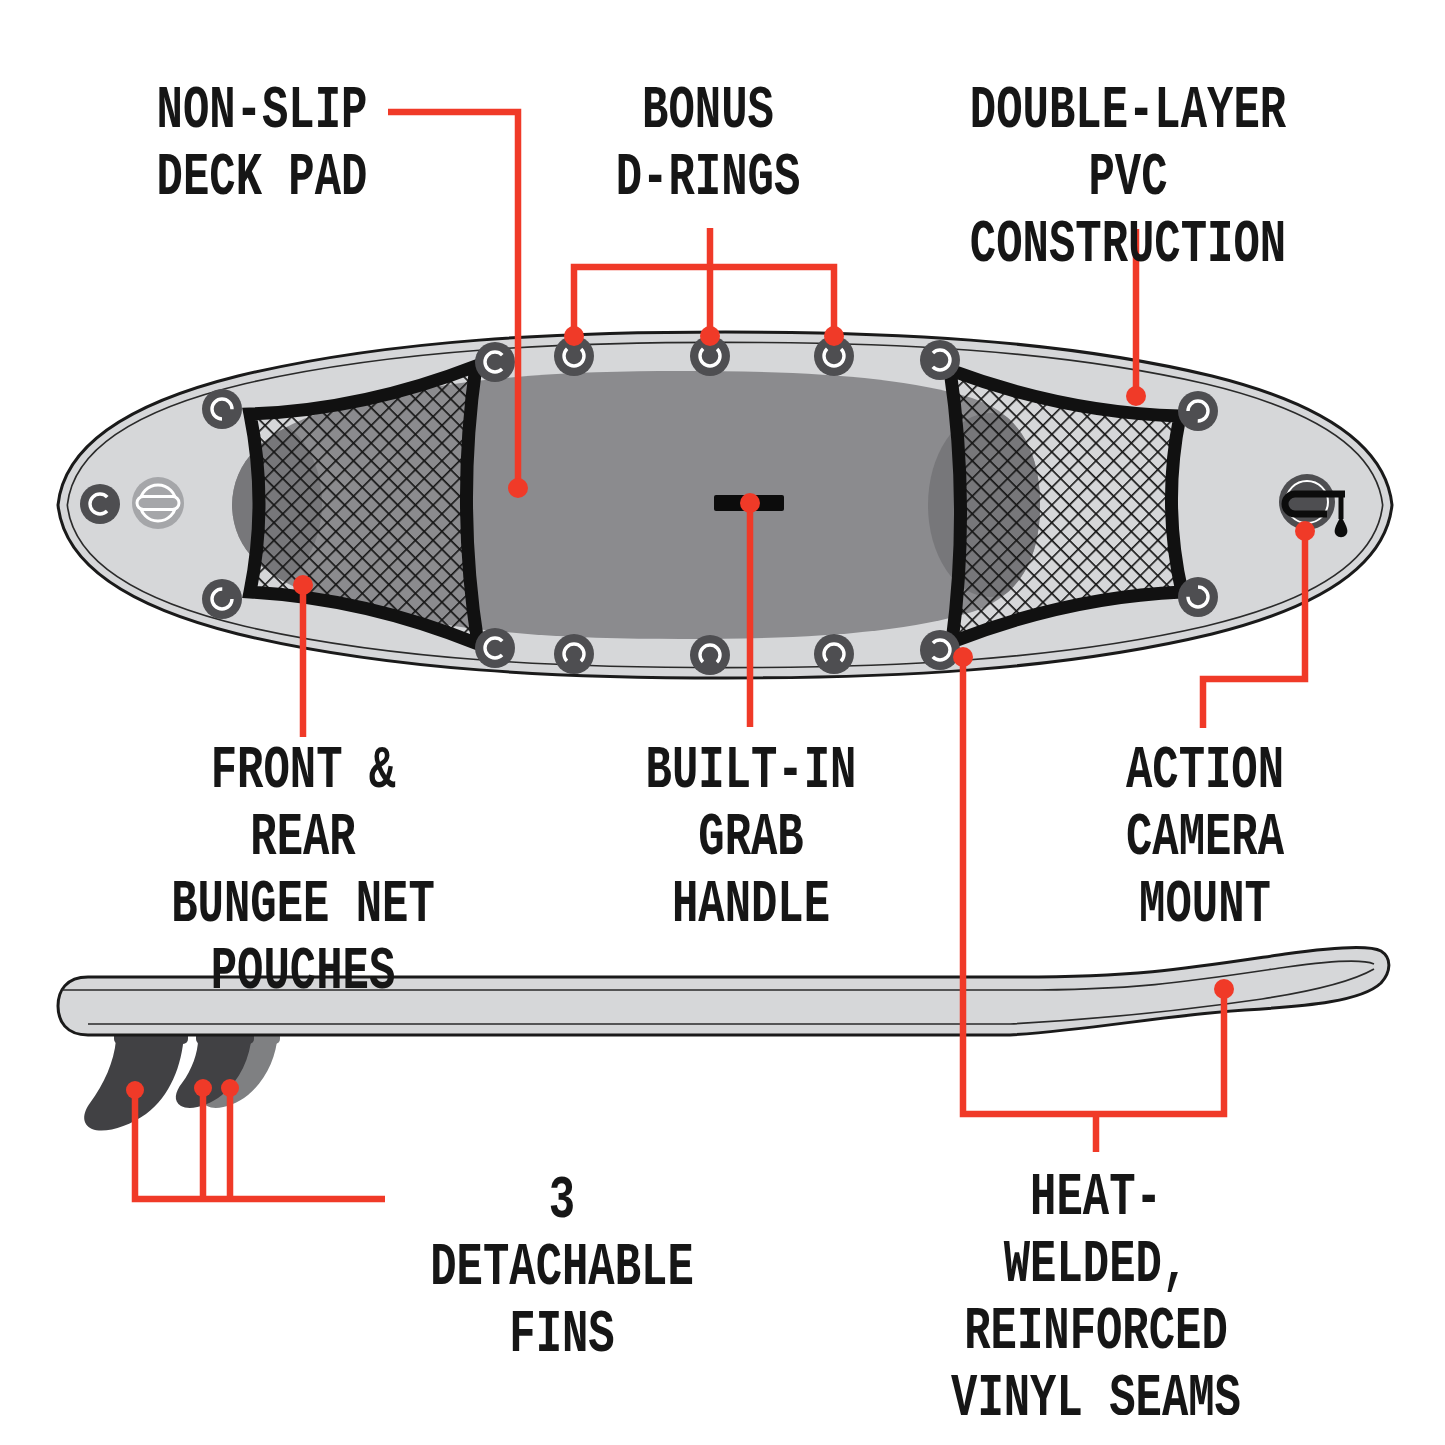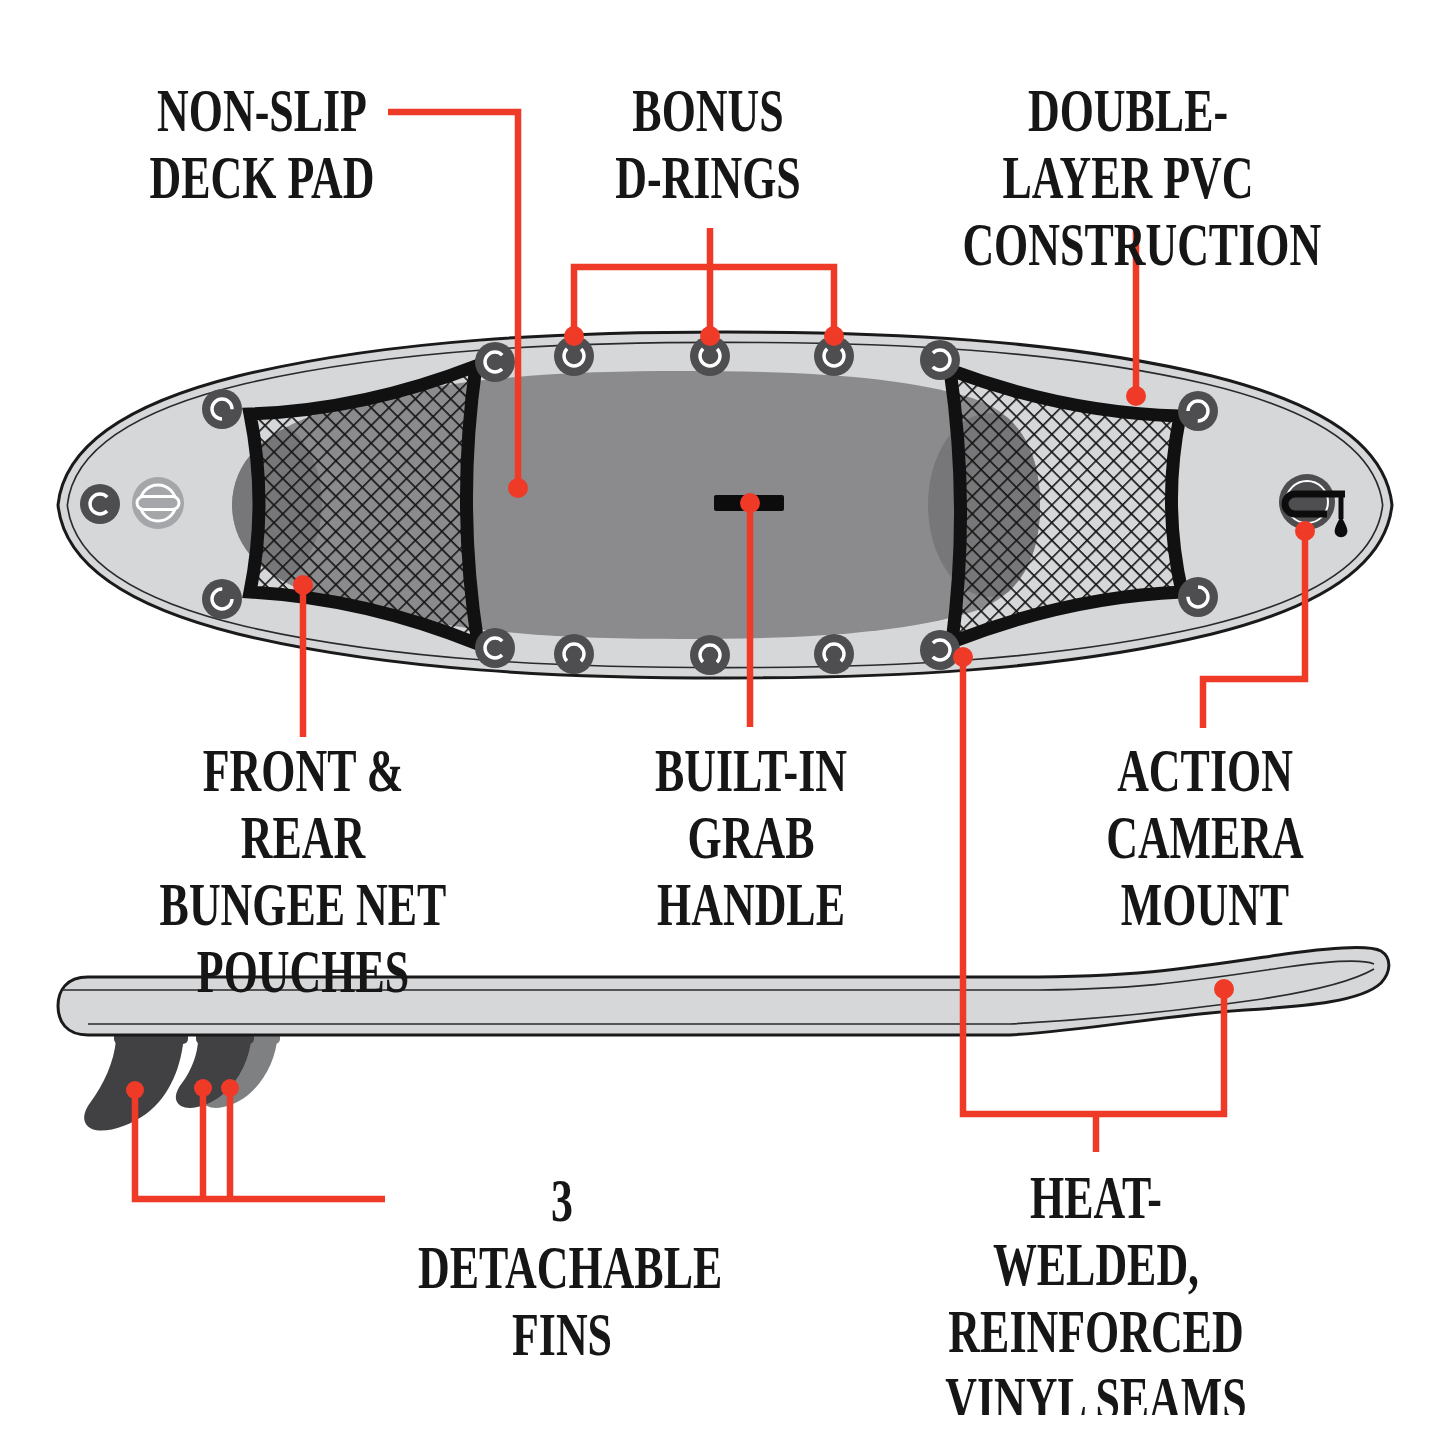--- a/index.html
+++ b/index.html
@@ -1,20 +1,20 @@
 <!DOCTYPE html>
 <html style="--accent_red: #f03a28; --board_gray: #d6d7d9; --board_outline: #1a1a1a; --deck_pad_gray: #8b8b8e; --deck_pad_dark: #77777a; --dring_gray: #4e4e51; --valve_gray: #a5a6a9; --fin_dark: #414144; --fin_light: #7f8082; --text_black: #161616; --background: #ffffff;"><head>
 <meta charset="utf-8">
 <style>
   html,body{margin:0;padding:0;background:#fff;}
   .canvas{
     position:relative;
     width:1445px;height:1415px;
     background:var(--background,#fff);
-    font-family:Liberation Serif, serif;
+    font-family:Liberation Mono, monospace;
     overflow:hidden;
   }
   .canvas svg{position:absolute;left:0;top:0;}
   .label{
     position:absolute;
     text-align:center;
     font-size:61px;
     line-height:67px;
     font-weight:bold;
     color:var(--text_black,#161616);

